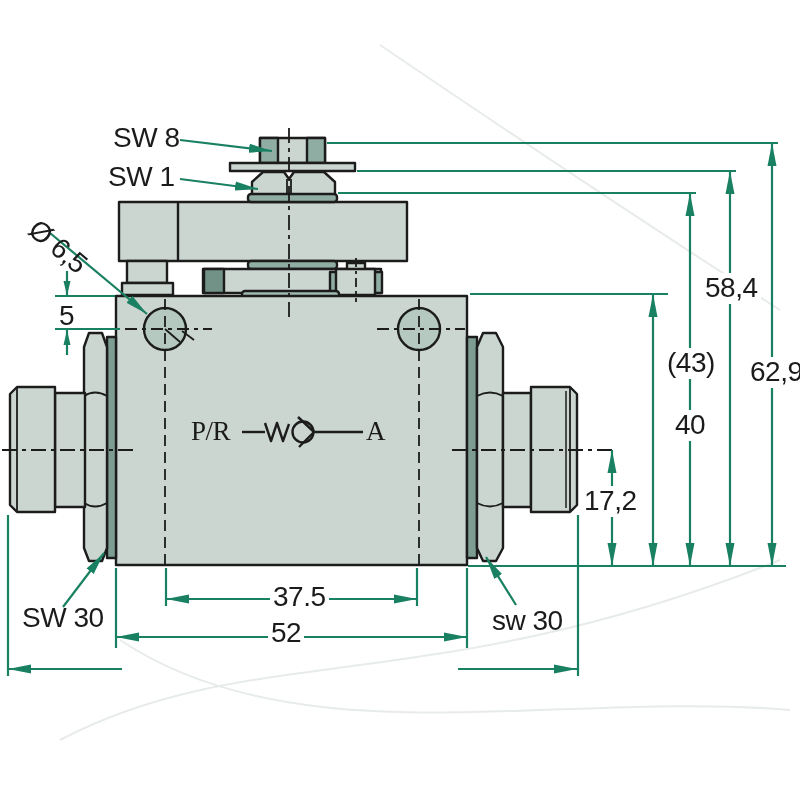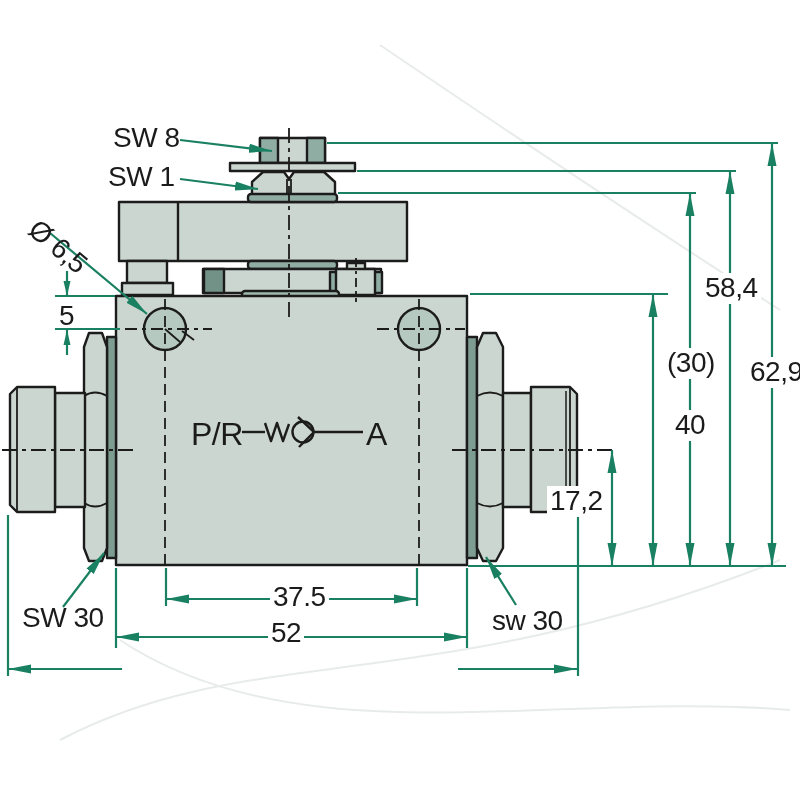--- a/index.html
+++ b/index.html
@@ -3,21 +3,21 @@
 <meta charset="utf-8">
 <style>
   html,body{margin:0;padding:0;background:#fff;}
   .canvas{position:relative;width:800px;height:764px;background:#fff;overflow:hidden;
           font-family:"Liberation Sans",sans-serif;}
   .canvas svg{position:absolute;left:0;top:0;}
   .lbl{position:absolute;font:28px/1.1 "Liberation Sans",sans-serif;color:#1b1b1b;
        letter-spacing:-0.5px;white-space:nowrap;}
   .bg{background:#fff;padding:0 3px;}
   .rot{transform:rotate(40deg);transform-origin:0 0;}
-  .sym{font-size:32px;}
+  .sym{font-size:27px;font-family:Liberation Serif, serif;}
 </style>
 </head>
 <body>
 
 <div class="canvas">
 
   <svg width="800" height="800" viewBox="0 0 800 800">
     <defs>
       <marker id="ab" markerUnits="userSpaceOnUse" markerWidth="24" markerHeight="12" refX="23" refY="6" orient="auto-start-reverse">
         <path d="M0,1.5 L23,6 L0,10.5 z" fill="#1A8062"></path>
@@ -150,23 +150,23 @@
   </svg>
 
   <div class="lbl" style="left:113px;top:123px">SW 8</div>
   <div class="lbl" style="left:108px;top:162px">SW 1</div>
   <div class="lbl rot" style="left:42px;top:214px">Ø 6,5</div>
   <div class="lbl" style="left:59px;top:301px">5</div>
 
   <div class="lbl sym" style="left:191px;top:417px">P/R</div>
   <div class="lbl sym" style="left:366px;top:417px">A</div>
 
-  <div class="lbl bg" style="left:547px;top:486px">17,2</div>
+  <div class="lbl bg" style="left:581px;top:486px">17,2</div>
   <div class="lbl bg" style="left:672px;top:410px">40</div>
-  <div class="lbl bg" style="left:664px;top:348px">(30)</div>
+  <div class="lbl bg" style="left:664px;top:348px">(43)</div>
   <div class="lbl bg" style="left:702px;top:273px">58,4</div>
   <div class="lbl bg" style="left:747px;top:357px">62,9</div>
 
   <div class="lbl bg" style="left:270px;top:582px">37.5</div>
   <div class="lbl bg" style="left:268px;top:618px">52</div>
 
   <div class="lbl" style="left:22px;top:603px">SW 30</div>
   <div class="lbl" style="left:492px;top:606px">sw 30</div>
 
 </div>

